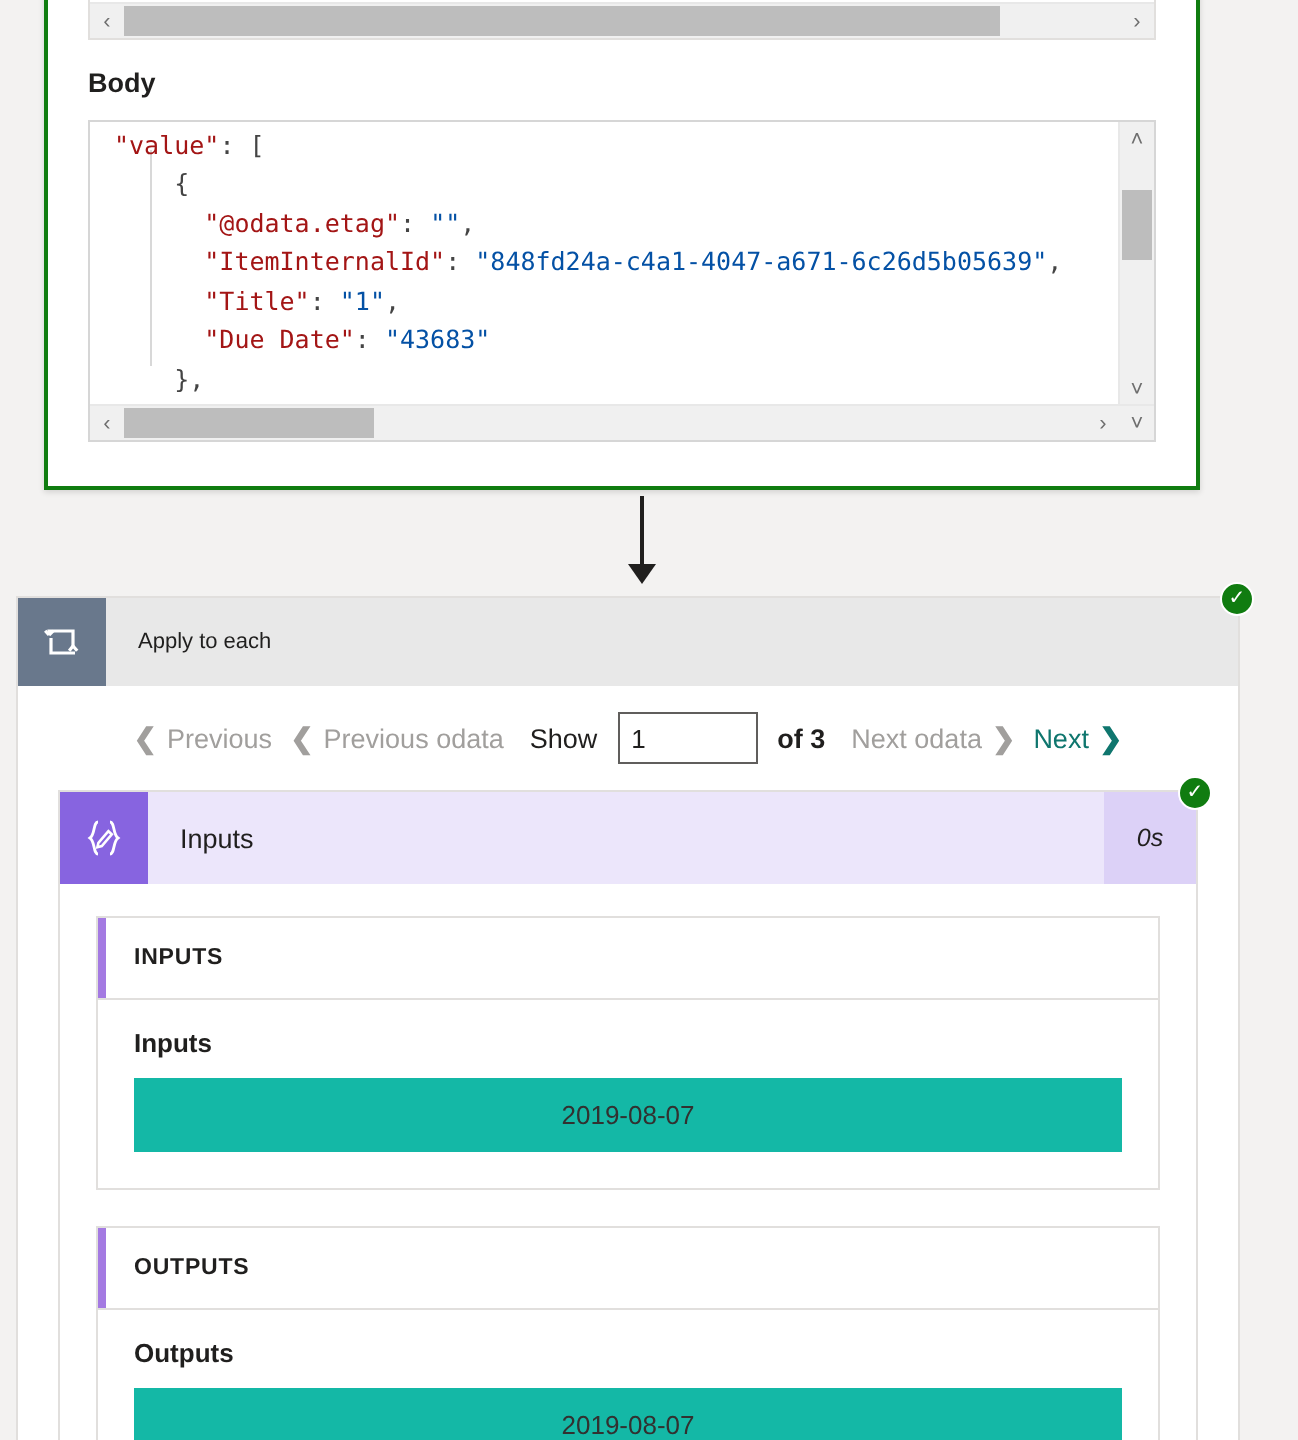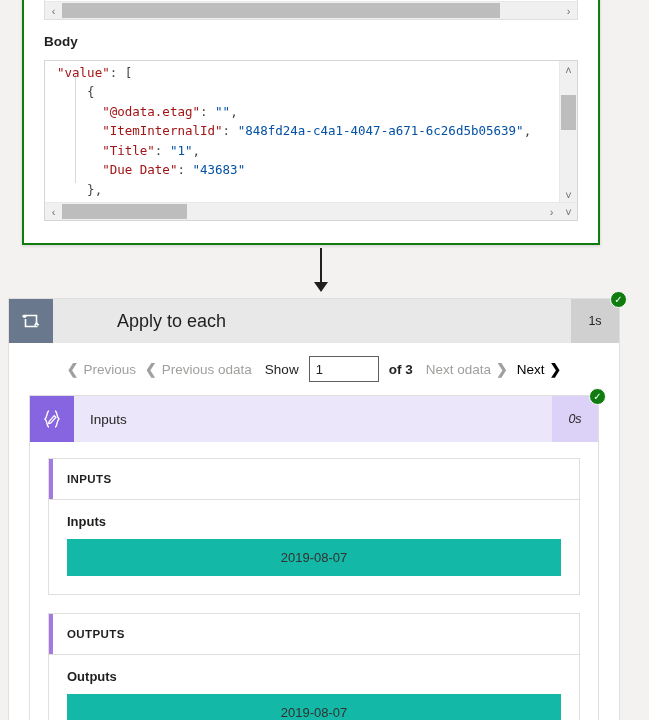--- a/index.html
+++ b/index.html
@@ -197,23 +197,22 @@
     background: #69788c;
     display: flex;
     align-items: center;
     justify-content: center;
   }
   .ate-title {
     flex: 1;
     display: flex;
     align-items: center;
     padding-left: 16px;
-    font-size: 18px;
-    color: #201f1e;
-    margin-left: 48px;
+    font-size: 11px;
+    color: #201f1e;
   }
   .ate-duration {
     width: 48px;
     flex: 0 0 48px;
     background: #d0d0d0;
     display: flex;
     align-items: center;
     justify-content: center;
     font-size: 12.5px;
     color: #201f1e;
@@ -245,21 +244,21 @@
     font-size: 13.5px;
     background: #ffffff;
   }
   .pager-link {
     display: inline-flex;
     align-items: center;
     gap: 5px;
     color: #a19f9d;
     padding: 0 2px;
   }
-  .pager-link.active { color: #000000; }
+  .pager-link.active { color: #0f766e; }
   .pager-chev { font-weight: bold; font-size: 14px; }
   .pager-label {
     color: #201f1e;
     margin-left: 6px;
   }
   .pager-input {
     width: 70px;
     height: 26px;
     border: 1px solid #605e5c;
     background: #fff;
@@ -432,21 +431,20 @@
   <div class="ate-header" style="position:relative;">
     <div class="ate-icon">
       <svg width="22" height="22" viewBox="0 0 22 22" aria-hidden="true">
         <path d="M4.5 7.5 V5.5 H16.5 V13" fill="none" stroke="#ffffff" stroke-width="1.6"></path>
         <path d="M17.5 16.5 H5.5 V9" fill="none" stroke="#ffffff" stroke-width="1.6"></path>
         <path d="M4.5 7.5 L2.6 5.4 M4.5 7.5 L6.6 5.4" fill="none" stroke="#ffffff" stroke-width="1.6"></path>
         <path d="M16.5 13 L14.6 15.4 M16.5 13 L18.6 15.4" fill="none" stroke="#ffffff" stroke-width="1.6"></path>
       </svg>
     </div>
     <div class="ate-title">Apply to each</div>
-    <div class="ate-duration">1s</div>
     <div class="status-badge badge-ate">✓</div>
   </div>
 
   <div class="pager">
     <span class="pager-link">
       <span class="pager-chev">❮</span>
       <span>Previous</span>
     </span>
     <span class="pager-link">
       <span class="pager-chev">❮</span>

